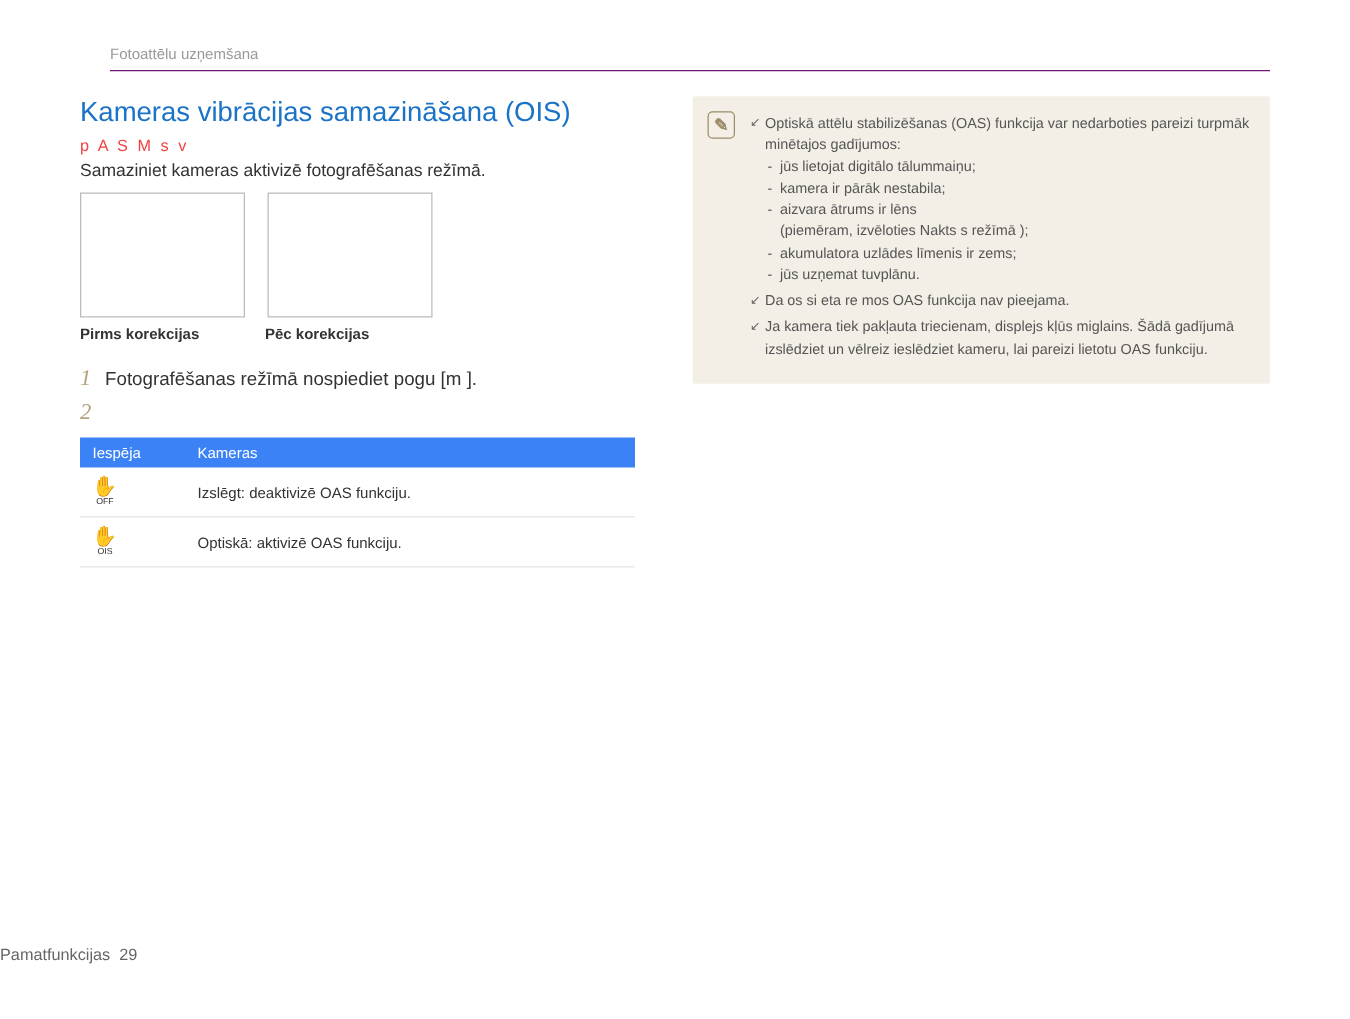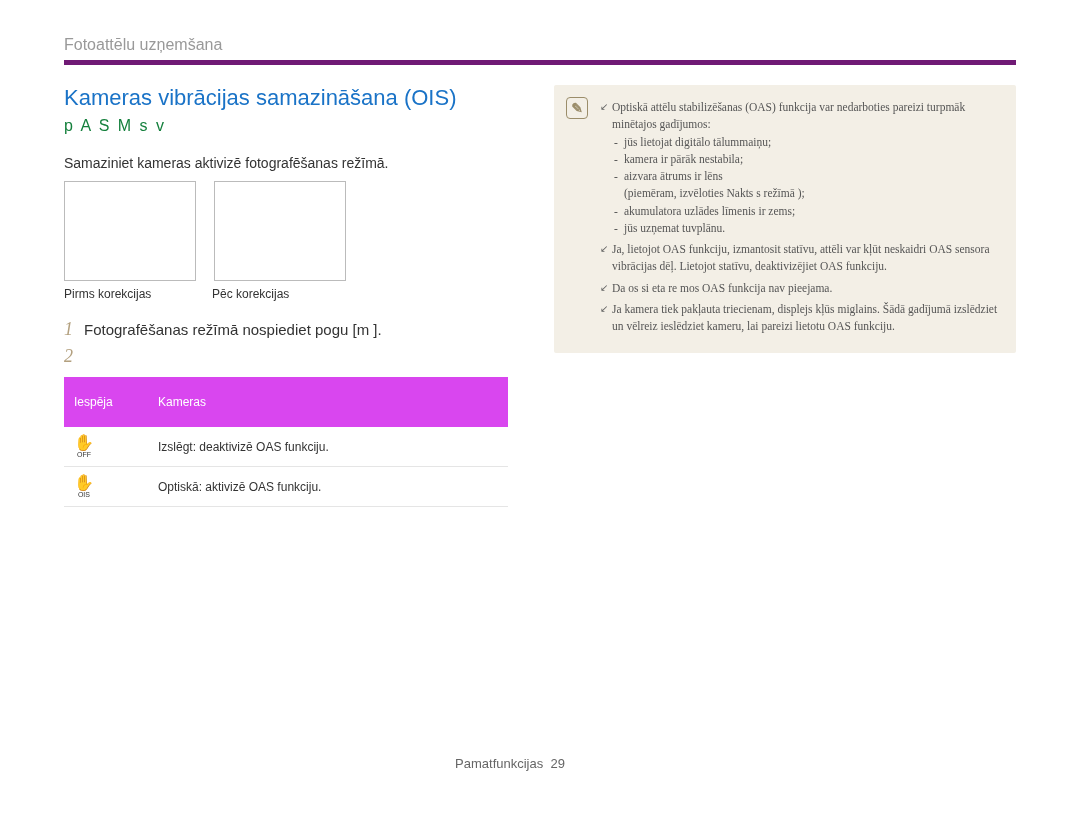--- a/index.html
+++ b/index.html
@@ -10,43 +10,44 @@
     width: 1080px;
     height: 815px;
     color: #333;
   }
   .page {
     padding: 36px 64px 0 64px;
     box-sizing: border-box;
   }
   .header {
     color: #999;
-    font-size: 16px;
-    border-bottom: 5px solid #701a75;
+    font-size: 12px;
+    border-bottom: 1px solid #701a75;
     padding-bottom: 6px;
     margin-bottom: 20px;
+    margin-left: 24px;
   }
   .columns {
     display: flex;
     gap: 28px;
   }
   .left, .right {
     width: 50%;
   }
   .title {
     color: #1a73c7;
     font-size: 22px;
     font-weight: 400;
     margin-bottom: 6px;
   }
   .modes {
-    color: #15803d;
-    font-size: 16px;
+    color: #ef4444;
+    font-size: 13px;
     letter-spacing: 2px;
-    margin-bottom: 20px;
+    margin-bottom: 4px;
   }
   .intro {
     font-size: 14px;
     margin-bottom: 10px;
   }
   .thumbs {
     display: flex;
     gap: 18px;
     margin-bottom: 6px;
   }
@@ -54,20 +55,21 @@
     width: 130px;
     height: 98px;
     border: 1px solid #bbb;
     background: #fff;
   }
   .captions {
     display: flex;
     gap: 18px;
     font-size: 12px;
     margin-bottom: 18px;
+    font-weight: bold;
   }
   .captions span {
     width: 130px;
     display: inline-block;
   }
   .steps {
     font-size: 15px;
     margin-bottom: 10px;
   }
   .step {
@@ -85,26 +87,26 @@
   }
   .arrow {
     padding: 0 4px;
   }
   table.opts {
     border-collapse: collapse;
     width: 96%;
     margin-top: 6px;
   }
   table.opts th {
-    background: #d946ef;
+    background: #3b82f6;
     color: #fff;
     font-size: 12px;
     font-weight: 400;
     text-align: left;
-    padding: 18px 10px;
+    padding: 5px 10px;
   }
   table.opts th:first-child { width: 64px; }
   table.opts td {
     font-size: 12px;
     padding: 8px 10px;
     border-bottom: 1px solid #e5e5e5;
     vertical-align: middle;
   }
   .icon-hand {
     display: inline-flex;
@@ -145,21 +147,20 @@
   }
   .notebox ul {
     list-style: none;
     margin: 0;
     padding: 0;
   }
   .notebox > ul > li {
     position: relative;
     padding-left: 12px;
     margin-bottom: 4px;
-    font-family: Liberation Serif, serif;
   }
   .notebox > ul > li::before {
     content: "↙";
     position: absolute;
     left: 0;
     top: 0;
     font-size: 10px;
     color: #666;
   }
   .notebox ul ul li {
@@ -169,21 +170,20 @@
   .notebox ul ul li::before {
     content: "-";
     position: absolute;
     left: 2px;
   }
   .footer {
     position: absolute;
     bottom: 44px;
     width: 1020px;
     left: 0;
-    text-align: center;
     font-size: 13px;
     color: #666;
   }
 </style>
 </head>
 <body>
 
 <div class="page">
   <div class="header">Fotoattēlu uzņemšana</div>
 
@@ -248,21 +248,20 @@
             <span>Optiskā attēlu stabilizēšanas (OAS) funkcija var nedarboties pareizi turpmāk minētajos gadījumos:</span>
             <ul>
               <li>jūs lietojat digitālo tālummaiņu;</li>
               <li>kamera ir pārāk nestabila;</li>
               <li style="white-space:pre-line">aizvara ātrums ir lēns
 (piemēram, izvēloties Nakts s      režīmā   );</li>
               <li>akumulatora uzlādes līmenis ir zems;</li>
               <li>jūs uzņemat tuvplānu.</li>
             </ul>
           </li>
-          <li>Ja, lietojot OAS funkciju, izmantosit statīvu, attēli var kļūt neskaidri OAS sensora vibrācijas dēļ. Lietojot statīvu, deaktivizējiet OAS funkciju.</li>
           <li>Da os si eta re  mos OAS funkcija nav pieejama.</li>
           <li>Ja kamera tiek pakļauta triecienam, displejs kļūs miglains.   Šādā gadījumā izslēdziet un vēlreiz ieslēdziet kameru, lai pareizi lietotu OAS funkciju.</li>
         </ul>
       </div>
     </div>
   </div>
 </div>
 
 <div class="footer">
   <span>Pamatfunkcijas</span>&nbsp;

